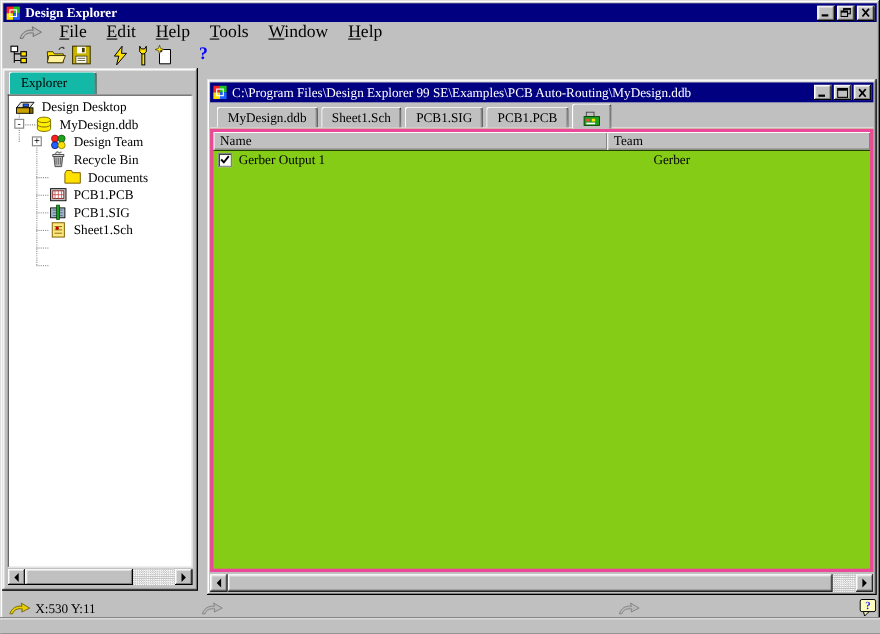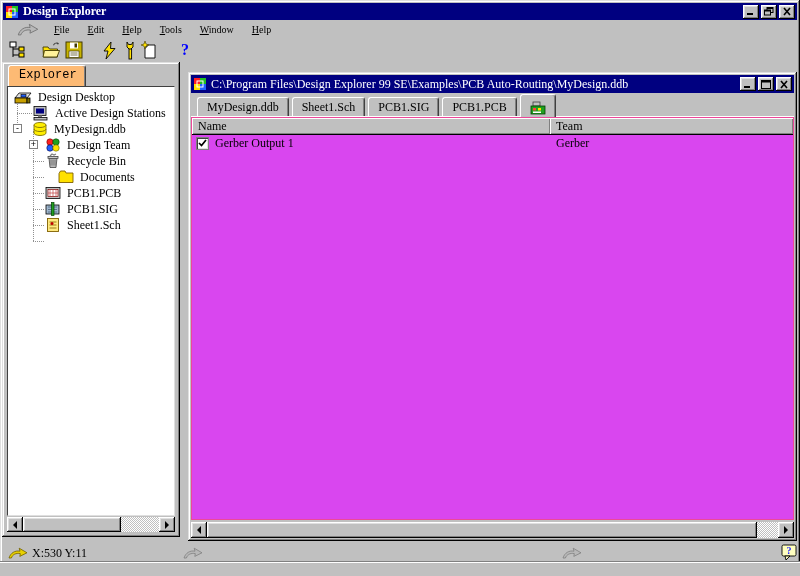--- a/index.html
+++ b/index.html
@@ -9,29 +9,29 @@
   *{box-sizing:border-box;}
   .abs{position:absolute;}
   
   .frame-out{box-shadow:inset -1px -1px 0 #000,inset 1px 1px 0 #dfdfdf,inset -2px -2px 0 #808080,inset 2px 2px 0 #fff;}
   .btn3d{background:#c0c0c0;box-shadow:inset -1px -1px 0 #000,inset 1px 1px 0 #fff,inset -2px -2px 0 #808080,inset 2px 2px 0 #dfdfdf;}
   .titlebar{background:#000080;color:#fff;display:flex;align-items:center;padding:0 2px;overflow:hidden;justify-content:space-between;}
   .titlebar .t-text{font-weight:bold;font-size:12px;white-space:nowrap;overflow:hidden;margin-left:4px;flex:1;}
   .winbtns{display:flex;align-items:center;gap:2px;}
   .win-btn{width:16px;height:14px;display:flex;align-items:center;justify-content:center;}
   
-  .menu-item{display:inline-block;padding:2px 9px;font-size:10px;}
+  .menu-item{display:inline-block;padding:2px 9px;font-size:16px;}
   .menu-item::first-letter{text-decoration:underline;}
   
   .tb-btn{width:24px;height:22px;display:flex;align-items:center;justify-content:center;position:absolute;top:1px;}
   
   #left-panel{left:2px;top:62px;width:178px;height:475px;background:#c0c0c0;}
-  .panel-tab{position:absolute;left:6px;top:3px;height:21px;padding:2px 8px 0 10px;background:#fdba74;
+  .panel-tab{position:absolute;left:6px;top:3px;height:21px;padding:2px 26px 0 10px;background:#14b8a6;
      border-left:1px solid #fff;border-top:1px solid #fff;border-right:1px solid #404040;
-     border-radius:3px 3px 0 0;font-size:12px;box-shadow:inset -1px 0 0 #808080;font-family:Liberation Mono, monospace;}
+     border-radius:3px 3px 0 0;font-size:12px;box-shadow:inset -1px 0 0 #808080;}
   #tree-viewport{position:absolute;left:5px;top:24px;right:5px;bottom:21px;background:#fff;
      border:1px solid;border-color:#404040 #dfdfdf #dfdfdf #404040;overflow:hidden;}
   .tree-row{position:relative;height:16px;display:flex;align-items:center;white-space:nowrap;}
   .tree-row .icon{flex:0 0 auto;margin-right:4px;}
   .tree-label{padding:0 2px;line-height:14px;}
   .tree-label.selected{background:#c0c0c0;flex:1;}
   .expander{position:absolute;width:9px;height:9px;top:3px;background:#fff;border:1px solid #808080;
      font-family:"Liberation Sans",sans-serif;font-size:9px;line-height:7px;text-align:center;color:#000;}
   .dotv{position:absolute;border-left:1px dotted #909090;width:0;}
   .doth{position:absolute;border-top:1px dotted #909090;height:0;}
@@ -44,29 +44,29 @@
   .tri.left{border-right-color:#000;border-left-width:0;}
   .tri.right{border-left-color:#000;border-right-width:0;}
   
   #doc-window{left:188px;top:72px;width:609px;height:469px;background:#c0c0c0;}
   #doc-titlebar{position:absolute;left:3px;right:3px;top:3px;height:18px;}
   #doc-tabs{position:absolute;left:3px;right:3px;top:21px;height:24px;display:flex;align-items:flex-end;padding-left:6px;border-bottom:1px solid #fff;}
   .tab{height:19px;padding:2px 9px 0 9px;background:#c0c0c0;margin-right:3px;white-space:nowrap;
      border-left:1px solid #fff;border-top:1px solid #fff;border-right:1px solid #404040;
      border-radius:3px 3px 0 0;box-shadow:inset -1px 0 0 #808080;font-size:12px;}
   .tab.active{height:23px;padding-top:3px;margin-bottom:-1px;z-index:2;position:relative;display:flex;align-items:center;gap:4px;}
-  #doc-content{position:absolute;left:3px;right:3px;top:45px;bottom:21px;background:#d946ef;border:1px solid #ec4899;overflow:hidden;}
+  #doc-content{position:absolute;left:3px;right:3px;top:45px;bottom:21px;background:#84cc16;border:3px solid #ec4899;overflow:hidden;}
   #list-header{display:flex;height:17px;border-bottom:1px solid #000;}
   .hdr-cell{background:#c0c0c0;box-shadow:inset 1px 1px 0 #fff,inset -1px -1px 0 #808080;
      padding:1px 6px 0 6px;font-size:12px;}
   .hdr-name{width:358px;flex:0 0 358px;}
   .hdr-type{flex:1;}
   .list-row{display:flex;height:17px;align-items:center;}
   .cell-name{width:358px;flex:0 0 358px;display:flex;align-items:center;padding-left:4px;gap:6px;}
-  .cell-type{flex:1;padding-left:6px;}
+  .cell-type{flex:1;padding-left:6px;margin-left:36px;}
   .checkbox{width:13px;height:13px;background:#fff;border:1px solid #808080;
      box-shadow:inset 1px 1px 0 #404040,inset -1px -1px 0 #dfdfdf;display:flex;align-items:center;justify-content:center;}
   #doc-hscroll{position:absolute;left:3px;right:3px;bottom:3px;height:16px;}
   
   #status-bar{left:0;top:543px;width:672px;height:18px;}
   #bottom-strip{left:0;top:561px;width:800px;height:15px;border-top:1px solid #808080;box-shadow:inset 0 1px 0 #fff;background:#c0c0c0;}
   .status-text{position:absolute;top:3px;font-size:12px;}
   .help-bubble{position:absolute;width:17px;height:17px;}
 </style>
 </head>
@@ -188,29 +188,20 @@
       <div class="tree-row" style="padding-left:4px;">
         <svg class="icon" width="20" height="16" viewBox="0 0 20 16">
           <polygon points="3,9 7,4 19,4 15,9" fill="#dfdfdf" stroke="#000" stroke-width="0.8"></polygon>
           <rect x="3" y="9" width="12" height="5" fill="#c8a000" stroke="#000" stroke-width="0.8"></rect>
           <rect x="15" y="9" width="3" height="5" fill="#807000" stroke="#000" stroke-width="0.8"></rect>
           <rect x="9" y="5.5" width="5" height="2.5" fill="#2060ff" stroke="#000" stroke-width="0.6"></rect>
         </svg>
         <span class="tree-label">Design Desktop</span>
       </div>
 
-      <div class="tree-row" style="padding-left:24px;">
-        <svg class="icon" width="17" height="16" viewBox="0 0 17 16">
-          <rect x="2" y="1.5" width="12" height="9" fill="#c0c0c0" stroke="#000" stroke-width="0.8"></rect>
-          <rect x="4" y="3.5" width="8" height="5" fill="#000080"></rect>
-          <rect x="6" y="10.5" width="4" height="2" fill="#808080"></rect>
-          <rect x="2" y="12.5" width="13" height="2.5" fill="#c0c0c0" stroke="#000" stroke-width="0.8"></rect>
-        </svg>
-        <span class="tree-label">Active Design Stations</span>
-      </div>
 
       <div class="tree-row" style="padding-left:24px;">
         <span class="expander" style="left:5px;">-</span>
         <svg class="icon" width="16" height="16" viewBox="0 0 16 16">
           <path d="M2 4 V12 A6 2.5 0 0 0 14 12 V4" fill="#ffee00" stroke="#807000" stroke-width="0.9"></path>
           <path d="M2 8 A6 2.5 0 0 0 14 8" fill="none" stroke="#807000" stroke-width="0.9"></path>
           <ellipse cx="8" cy="4" rx="6" ry="2.5" fill="#ffee00" stroke="#807000" stroke-width="0.9"></ellipse>
         </svg>
         <span class="tree-label">MyDesign.ddb</span>
       </div>

